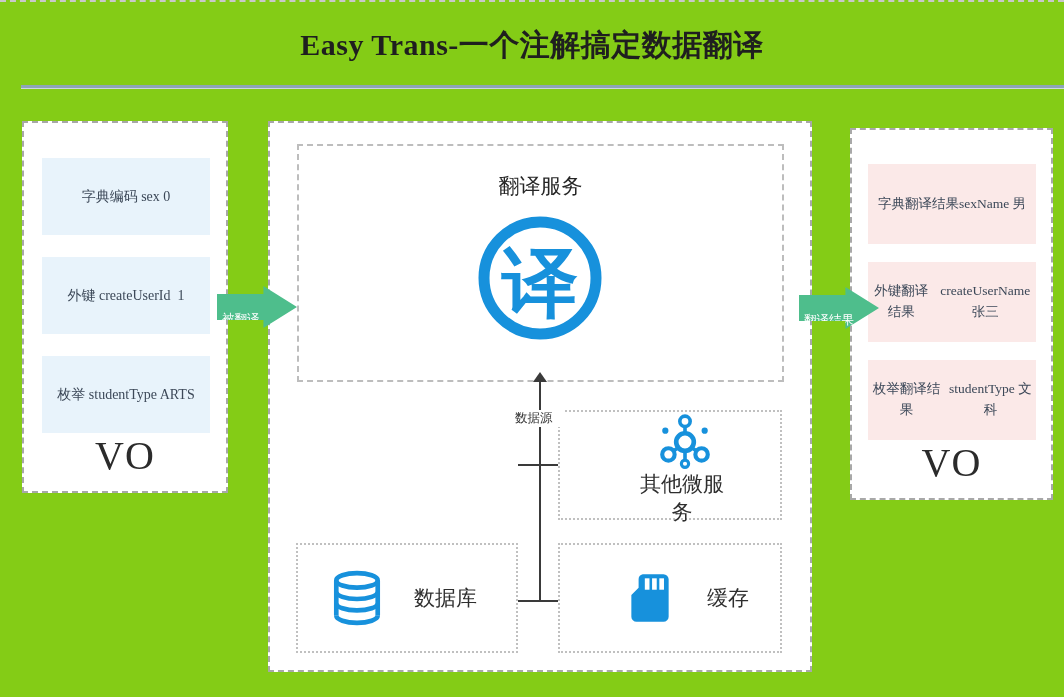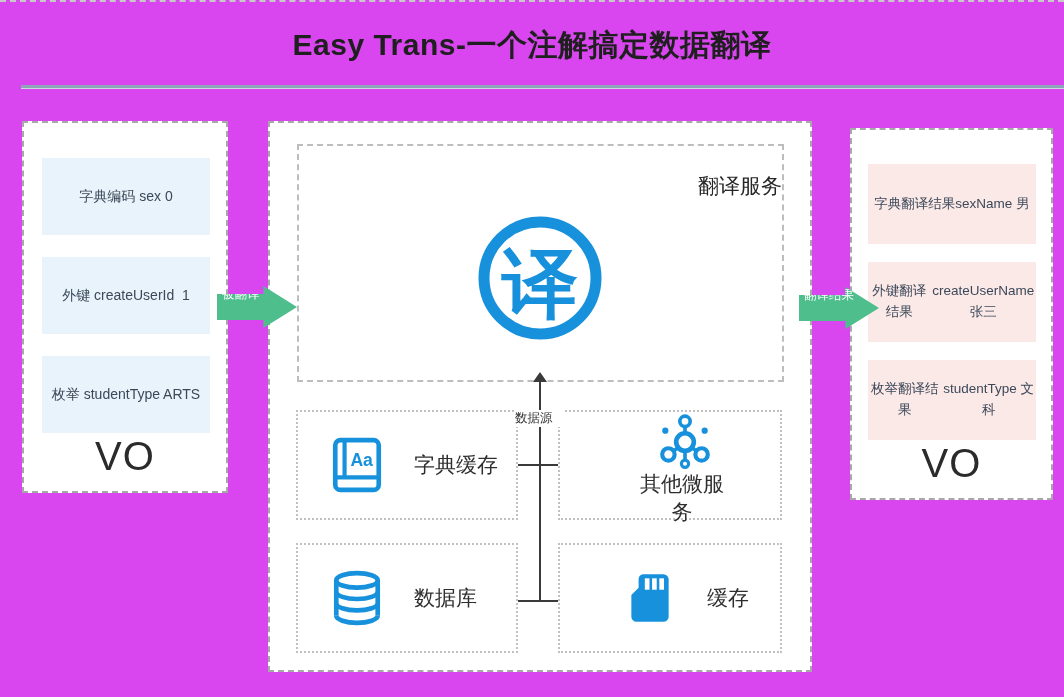--- a/index.html
+++ b/index.html
@@ -1,18 +1,18 @@
 <!DOCTYPE html>
 <html><head>
 <meta charset="utf-8">
 <style>
   html,body { margin:0; padding:0; background:#ffffff; }
   .canvas {
-    position:relative; width:1064px; height:697px; background:#d946ef;
-    font-family:Liberation Sans, sans-serif; overflow:hidden;
+    position:relative; width:1064px; height:697px; background:#84cc16;
+    font-family:Liberation Serif, serif; overflow:hidden;
   }
   .top-dash { position:absolute; top:0; left:0; width:100%; height:0; border-top:2px dashed #c9c9c9; }
   .title { position:absolute; top:25px; left:0; width:100%; text-align:center;
            font-size:30px; font-weight:700; color:#1f1f1f; letter-spacing:.5px; }
   .divider { position:absolute; top:85px; left:21px; width:1043px; height:3px;
              background:#8da5b7; box-shadow:0 1px 0 #ccd8e1; }
 
   .panel { position:absolute; border:2px dashed #a8a8a8; box-sizing:border-box; background:#fff; }
   .left-panel  { left:22px;  top:121px; width:206px; height:372px; }
   .right-panel { left:850px; top:128px; width:203px; height:372px; }
@@ -22,28 +22,28 @@
              display:flex; align-items:center; justify-content:center; text-align:center;
              font-size:14px; color:#3c4858; white-space:pre-wrap; }
   .result-item { position:absolute; left:16px; width:168px; height:80px; background:#fbe9e8;
              display:flex; flex-direction:row; align-items:center; justify-content:center;
              text-align:center; font-size:13.5px; color:#3c4858; line-height:1.55; white-space:pre-wrap; }
   .vo-label { position:absolute; bottom:12px; left:0; width:100%; text-align:center;
               font-size:40px; color:#2b2b2b; letter-spacing:1px;margin-top:22px; }
 
   .block-arrow { position:absolute; width:80px; height:42px; background:#4ebe8c;
                  clip-path:polygon(0% 19%, 58% 19%, 58% 0%, 100% 50%, 58% 100%, 58% 81%, 0% 81%);
-                 color:#fff; font-size:12.5px; display:flex; align-items:flex-start;
+                 color:#fff; font-size:12.5px; display:flex; align-items:flex-end;
                  padding-left:5px; box-sizing:border-box; z-index:5; }
   .arrow-left  { left:217px; top:286px; }
   .arrow-right { left:799px; top:287px; }
 
   .service-box { position:absolute; left:27px; top:21px; width:487px; height:238px;
                  border:2px dashed #bdbdbd; box-sizing:border-box; }
-  .service-title { margin-top:26px; text-align:right; font-size:21px; color:#262626; }
+  .service-title { margin-top:26px; text-align:center; font-size:21px; color:#262626; }
   .logo { position:absolute; left:205px; top:90px; width:130px; height:130px; }
 
   .sub-box { position:absolute; border:2px dotted #c0c0c0; box-sizing:border-box; background:#fff;
              display:flex; align-items:center; z-index:2; }
   .sub-box .icon { margin-left:30px; flex:0 0 auto; display:flex; }
   .sub-box .lbl  { margin-left:28px; font-size:21px; color:#2e2e2e; line-height:1.35; }
   .sub-dict  { left:26px;  top:287px; width:222px; height:110px; }
   .sub-micro { left:288px; top:287px; width:224px; height:110px;flex-direction:column; }
   .sub-micro .lbl { max-width:92px; text-align:center; margin-left:24px; }
   .sub-db    { left:26px;  top:420px; width:222px; height:110px; }
@@ -86,31 +86,20 @@
       <circle cx="65" cy="65" r="56" fill="none" stroke="#1791dc" stroke-width="11"></circle>
       <text x="65" y="70" text-anchor="middle" dominant-baseline="central" font-size="76" font-weight="bold" fill="#1791dc">译</text>
     </svg>
 
     <div class="v-arrowhead"></div>
     <div class="v-line"></div>
     <div class="conn conn-top"></div>
     <div class="conn conn-bottom"></div>
     <div class="ds-label">数据源</div>
 
-    <div class="sub-box sub-dict">
-      <span class="icon">
-        <svg width="58" height="58" viewBox="0 0 56 56">
-          <rect x="7" y="4" width="42" height="48" rx="5" fill="none" stroke="#1791dc" stroke-width="4.5"></rect>
-          <line x1="16" y1="4" x2="16" y2="40" stroke="#1791dc" stroke-width="4"></line>
-          <line x1="7" y1="40" x2="49" y2="40" stroke="#1791dc" stroke-width="4"></line>
-          <text x="32.5" y="23" text-anchor="middle" dominant-baseline="central" font-size="17" font-weight="bold" fill="#1791dc">Aa</text>
-        </svg>
-      </span>
-      <span class="lbl">字典缓存</span>
-    </div>
 
     <div class="sub-box sub-micro">
       <span class="icon">
         <svg width="58" height="58" viewBox="0 0 56 56" fill="none" stroke="#1791dc">
           <circle cx="28" cy="29" r="8.5" stroke-width="4.5"></circle>
           <circle cx="28" cy="9" r="5" stroke-width="3.5"></circle>
           <line x1="28" y1="14.5" x2="28" y2="20" stroke-width="3.5"></line>
           <circle cx="12" cy="41" r="6" stroke-width="4"></circle>
           <line x1="17" y1="37.5" x2="21.5" y2="34.5" stroke-width="3.5"></line>
           <circle cx="44" cy="41" r="6" stroke-width="4"></circle>

